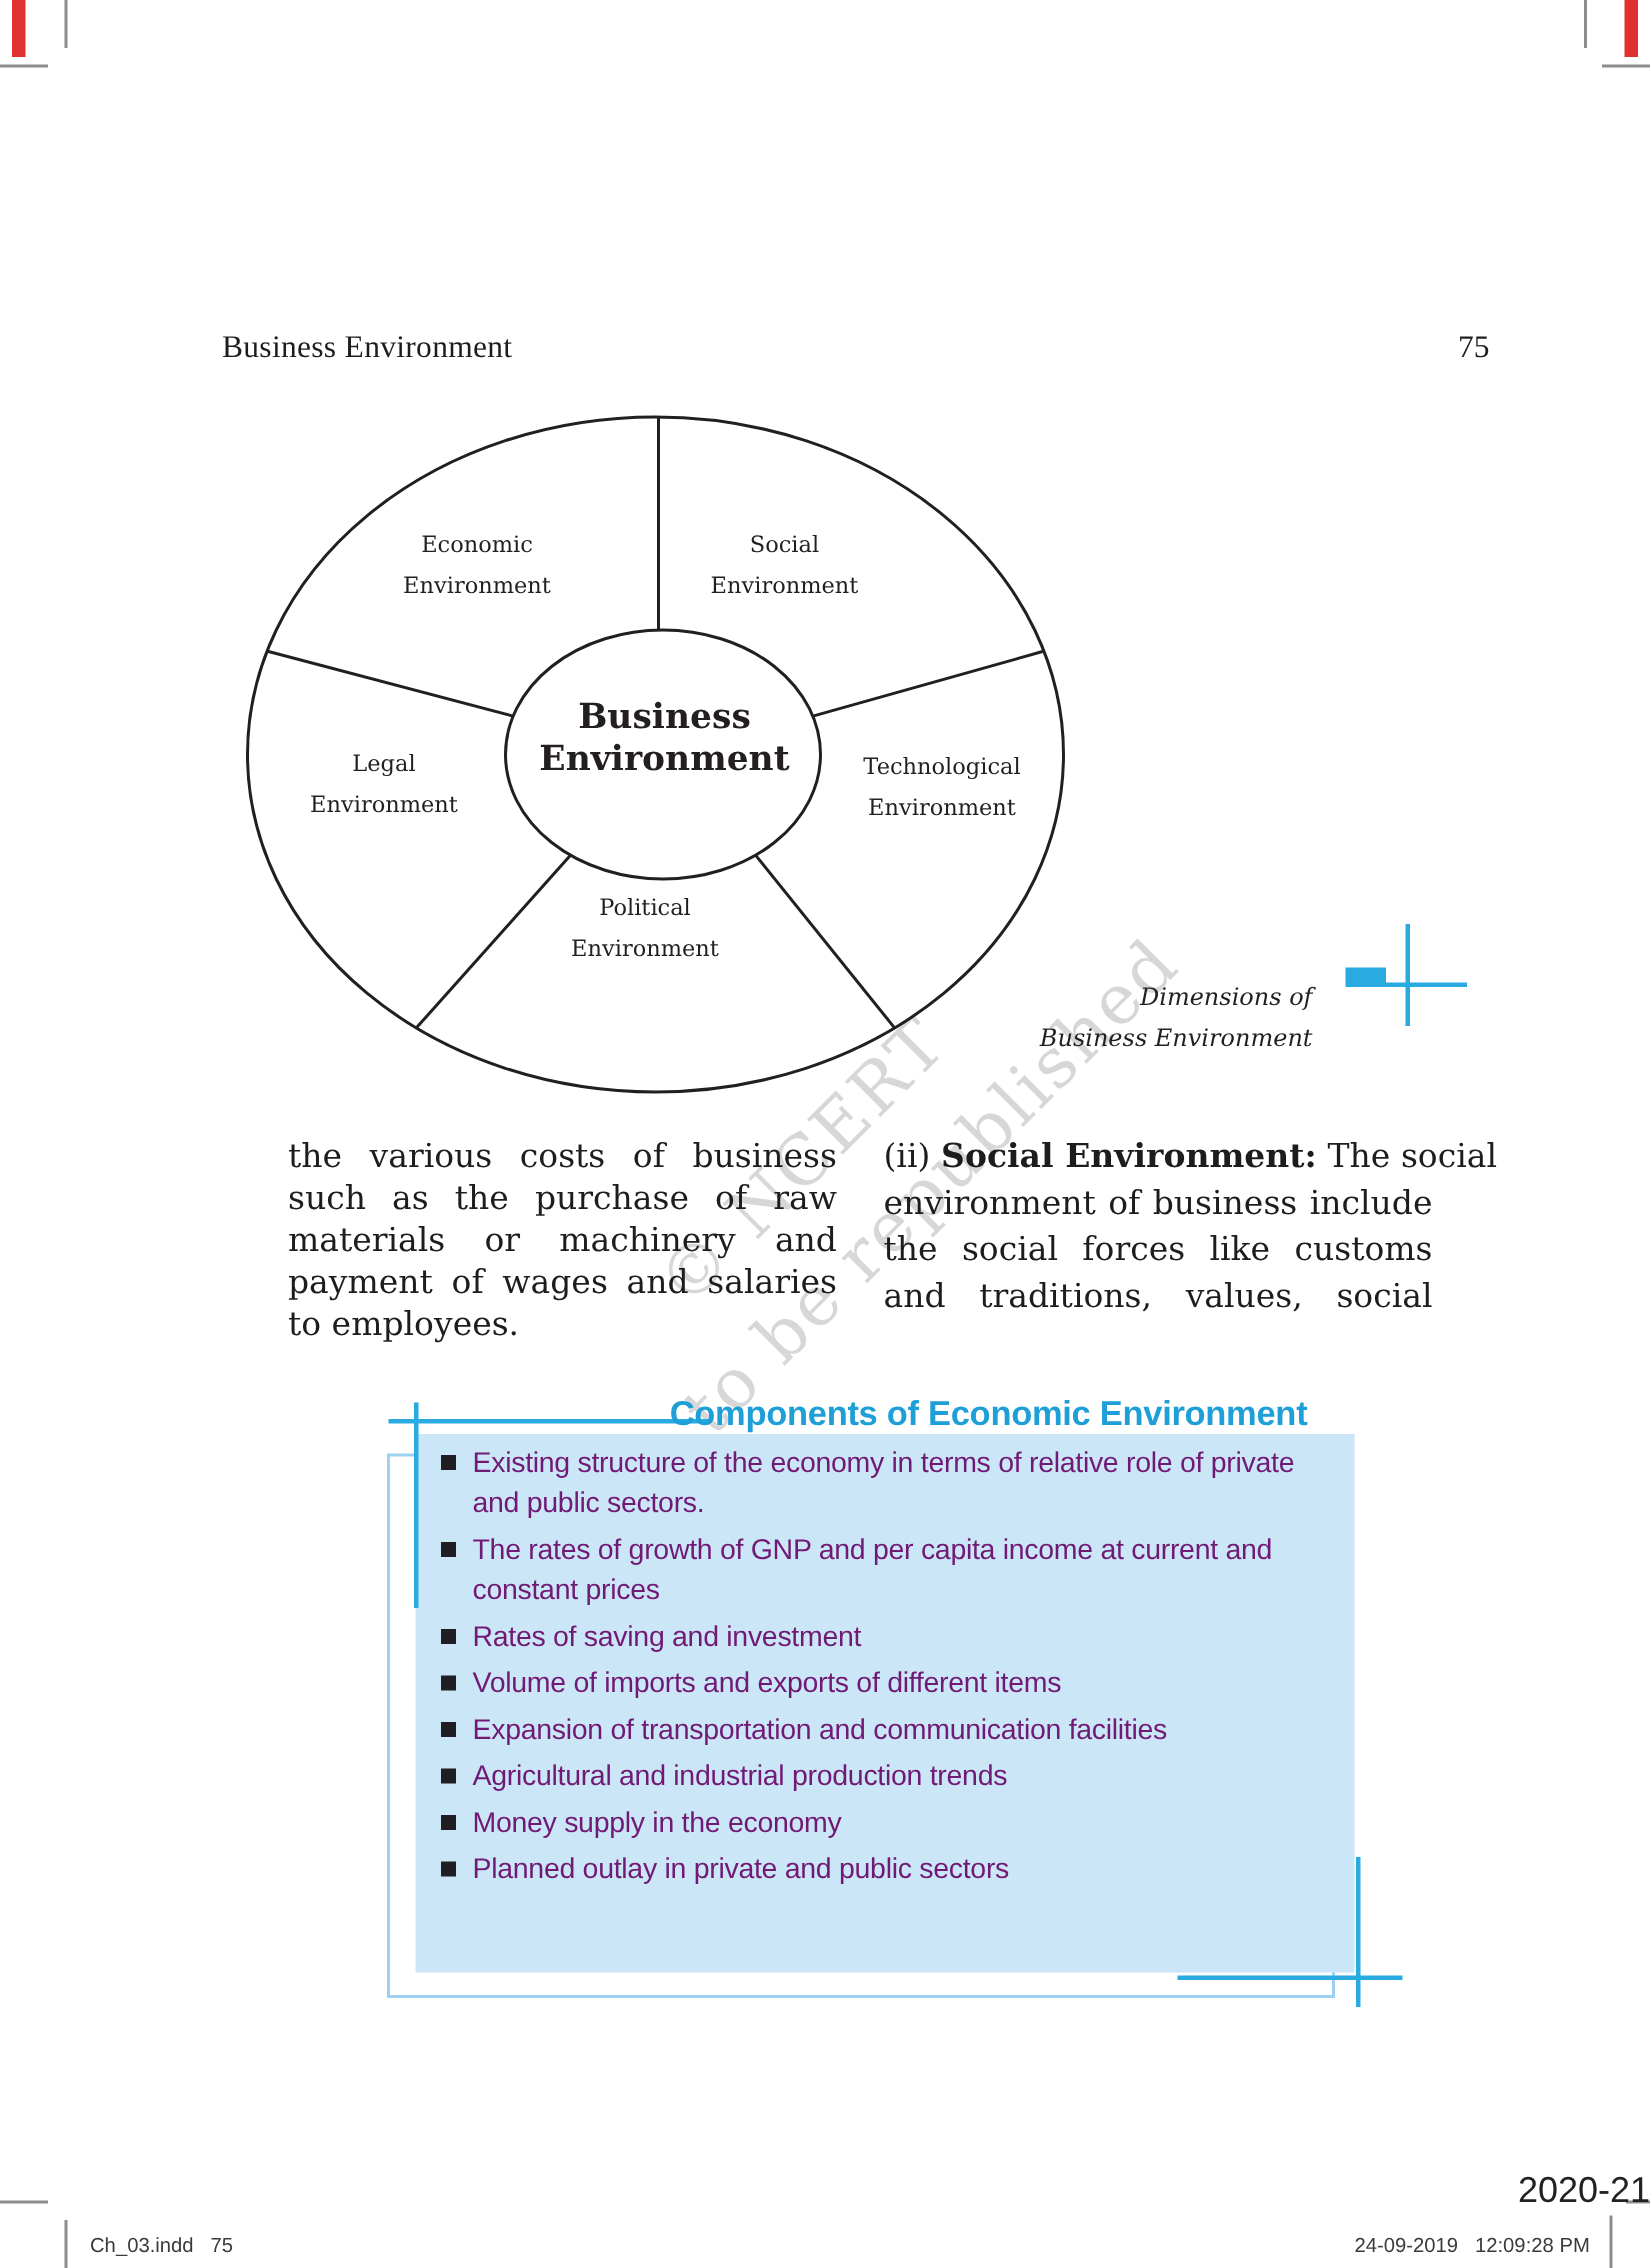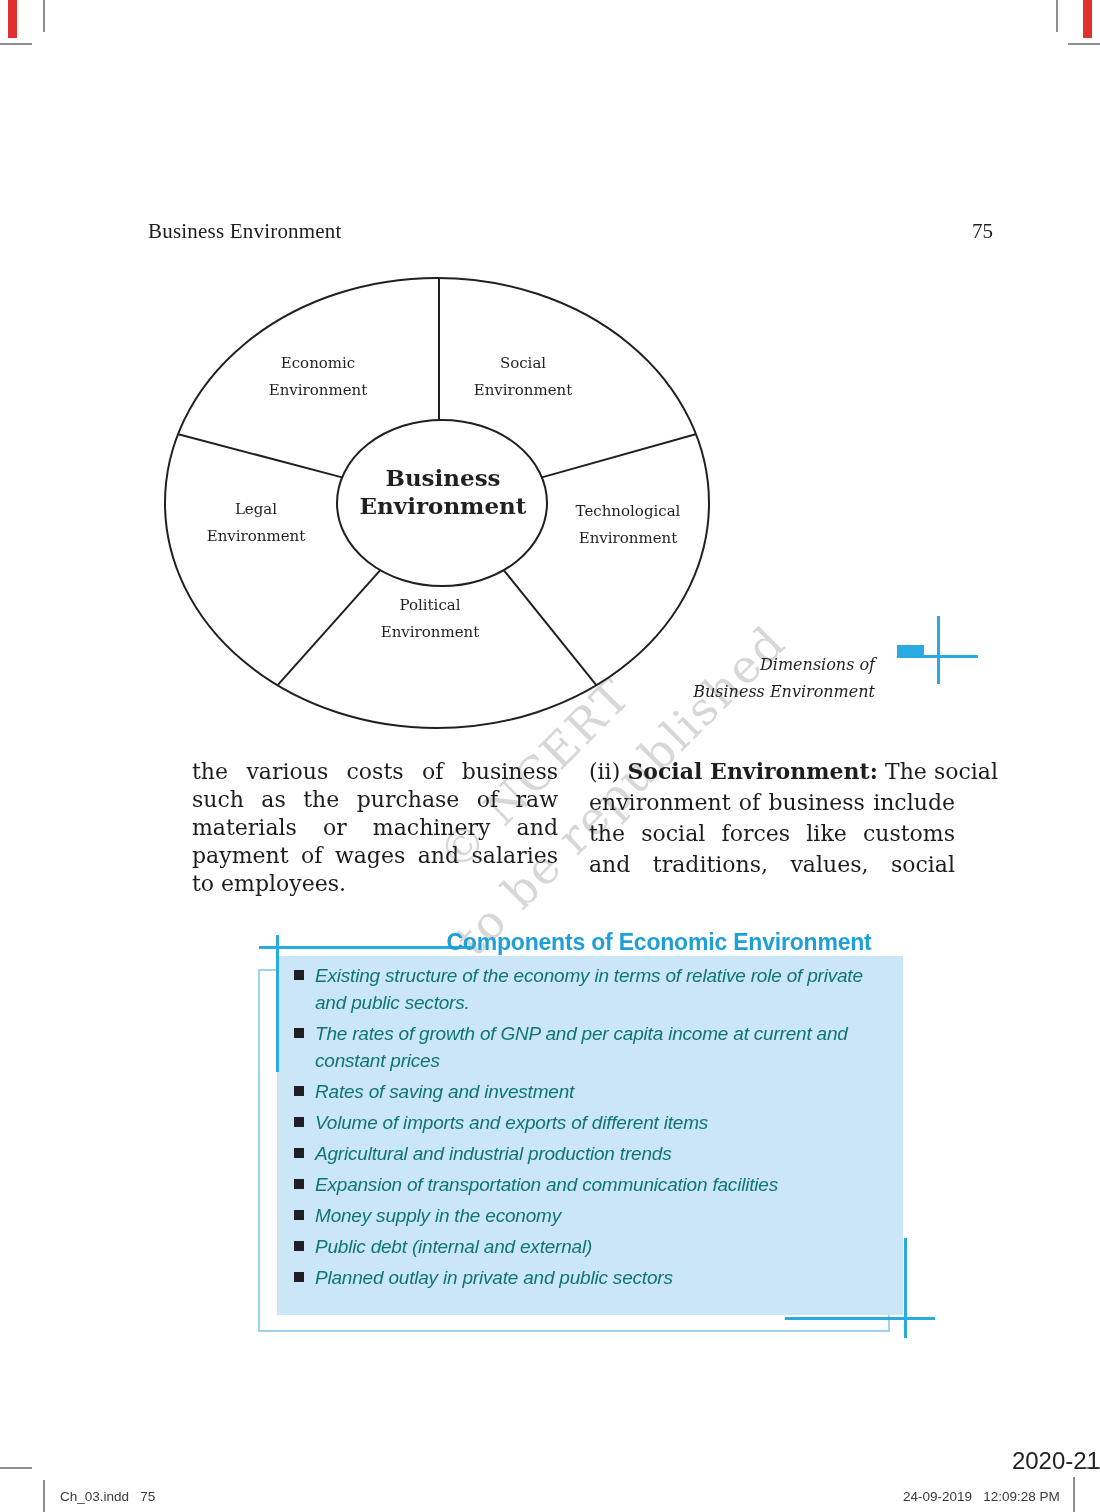--- a/index.html
+++ b/index.html
@@ -53,21 +53,21 @@
     border:2px solid #9ed2f0;background:transparent;
   }
   .box-fill{background:#cbe6f7;}
   .box-title{
     font-family:"Liberation Sans", sans-serif;font-weight:bold;
     font-size:23px;color:#1e9fd8;text-align:center;letter-spacing:-0.2px;
   }
   .bullets{
     list-style:none;margin:0;padding:0;
     font-family:"Liberation Sans", sans-serif;
-    font-size:19px;letter-spacing:-0.2px;color:#0f766e;font-style:italic;
+    font-size:19px;letter-spacing:-0.2px;color:#701a75;
   }
   .bullets li{position:relative;padding-left:23px;line-height:27px;margin-bottom:4px;width:573px;}
   .sq{position:absolute;left:2px;top:8px;width:10px;height:10px;background:#201e24;}
 
   
   .watermark{
     display:flex;flex-direction:column;align-items:center;justify-content:center;
     transform:rotate(-45deg);
     font-size:46px;letter-spacing:2px;line-height:72px;
     color:#b7b7ba;opacity:.55;pointer-events:none;
@@ -187,27 +187,26 @@
         <li><span class="sq"></span><span>Existing structure of the economy in terms of relative role of private and public sectors.</span></li>
 
         <li><span class="sq"></span><span>The rates of growth of GNP and per capita income at current and constant prices</span></li>
 
         <li><span class="sq"></span><span>Rates of saving and investment</span></li>
 
         <li><span class="sq"></span><span>Volume of imports and exports of different items</span></li>
 
         <li><span class="sq"></span></li>
 
+        <li><span class="sq"></span><span>Expansion of transportation and communication facilities</span></li>
+
         <li><span class="sq"></span><span>Agricultural and industrial production trends</span></li>
 
-        <li><span class="sq"></span><span>Expansion of transportation and communication facilities</span></li>
-
         <li><span class="sq"></span><span>Money supply in the economy</span></li>
 
-        <li><span class="sq"></span><span>Public debt (internal and external)</span></li>
 
         <li><span class="sq"></span><span>Planned outlay in private and public sectors</span></li>
       </ul>
   </div>
 
   <div class="abs cyan z5" style="left:904px;top:1238px;width:3px;height:100px;"></div>
   <div class="abs cyan z5" style="left:785px;top:1317px;width:150px;height:3px;"></div>
 
   <div class="abs footer-year z3" style="left:0;top:1447px;width:1100px;">2020-21</div>
   <div class="abs slug z3" style="left:60px;top:1489px;">Ch_03.indd   75</div>

